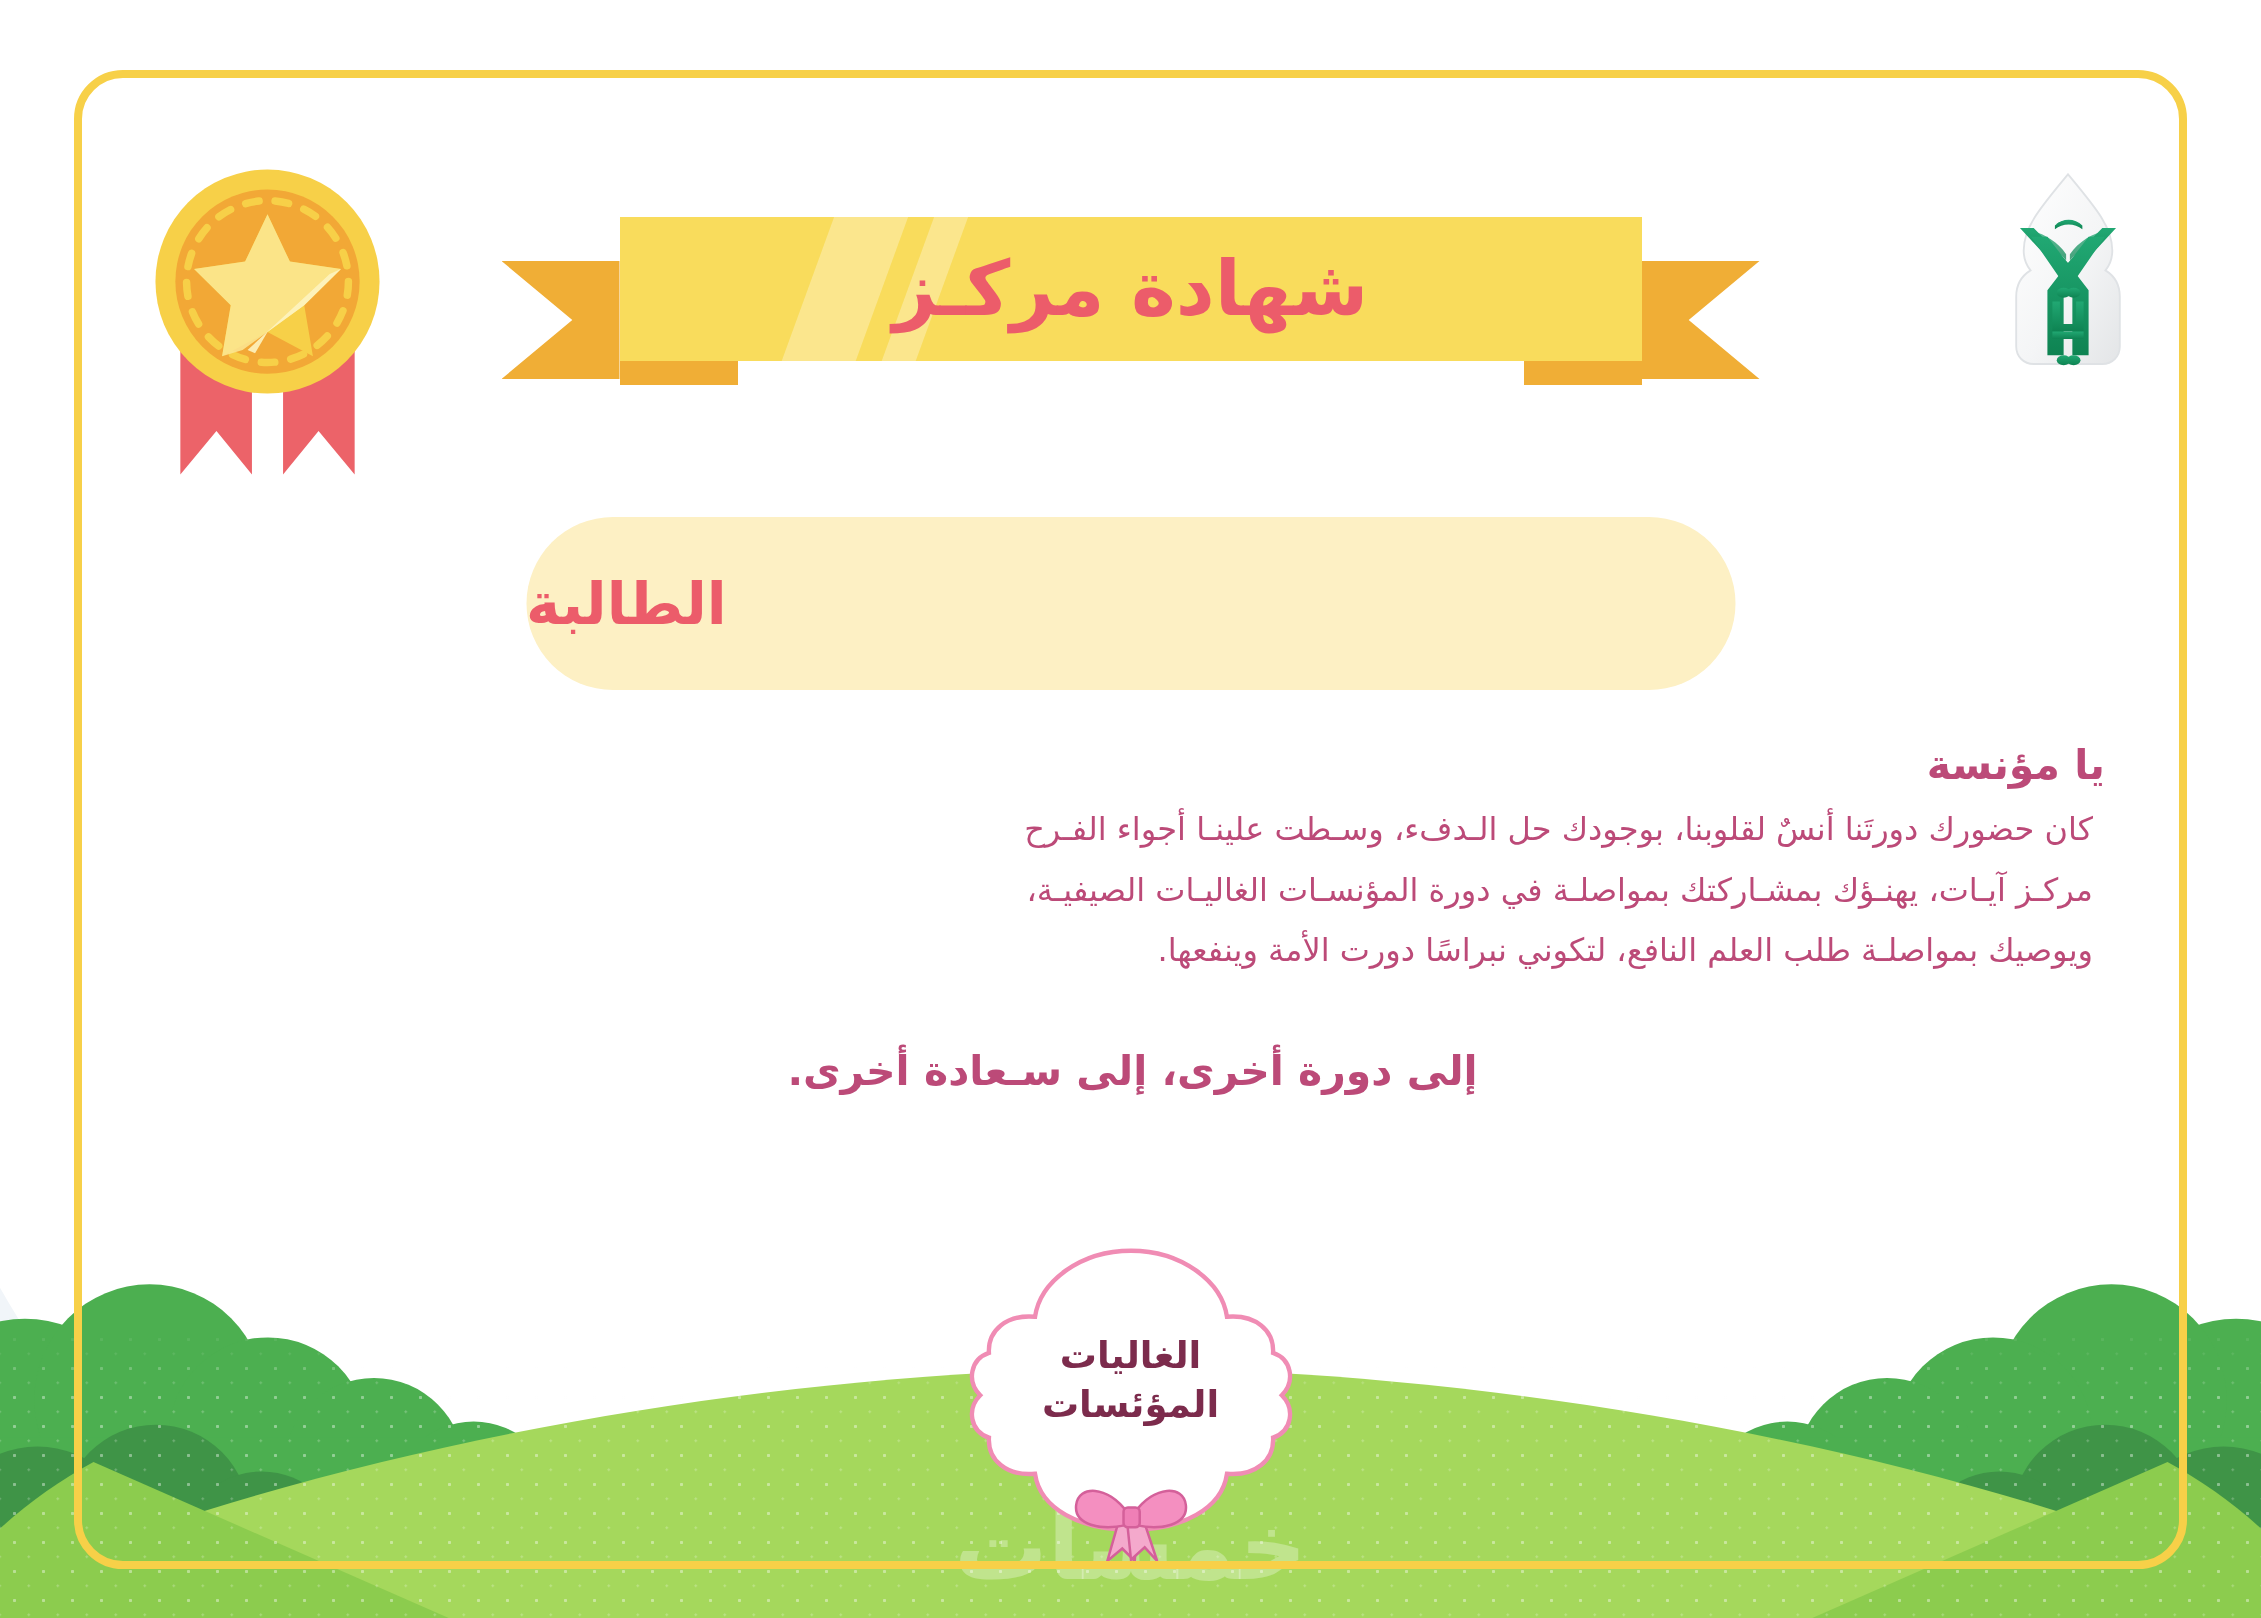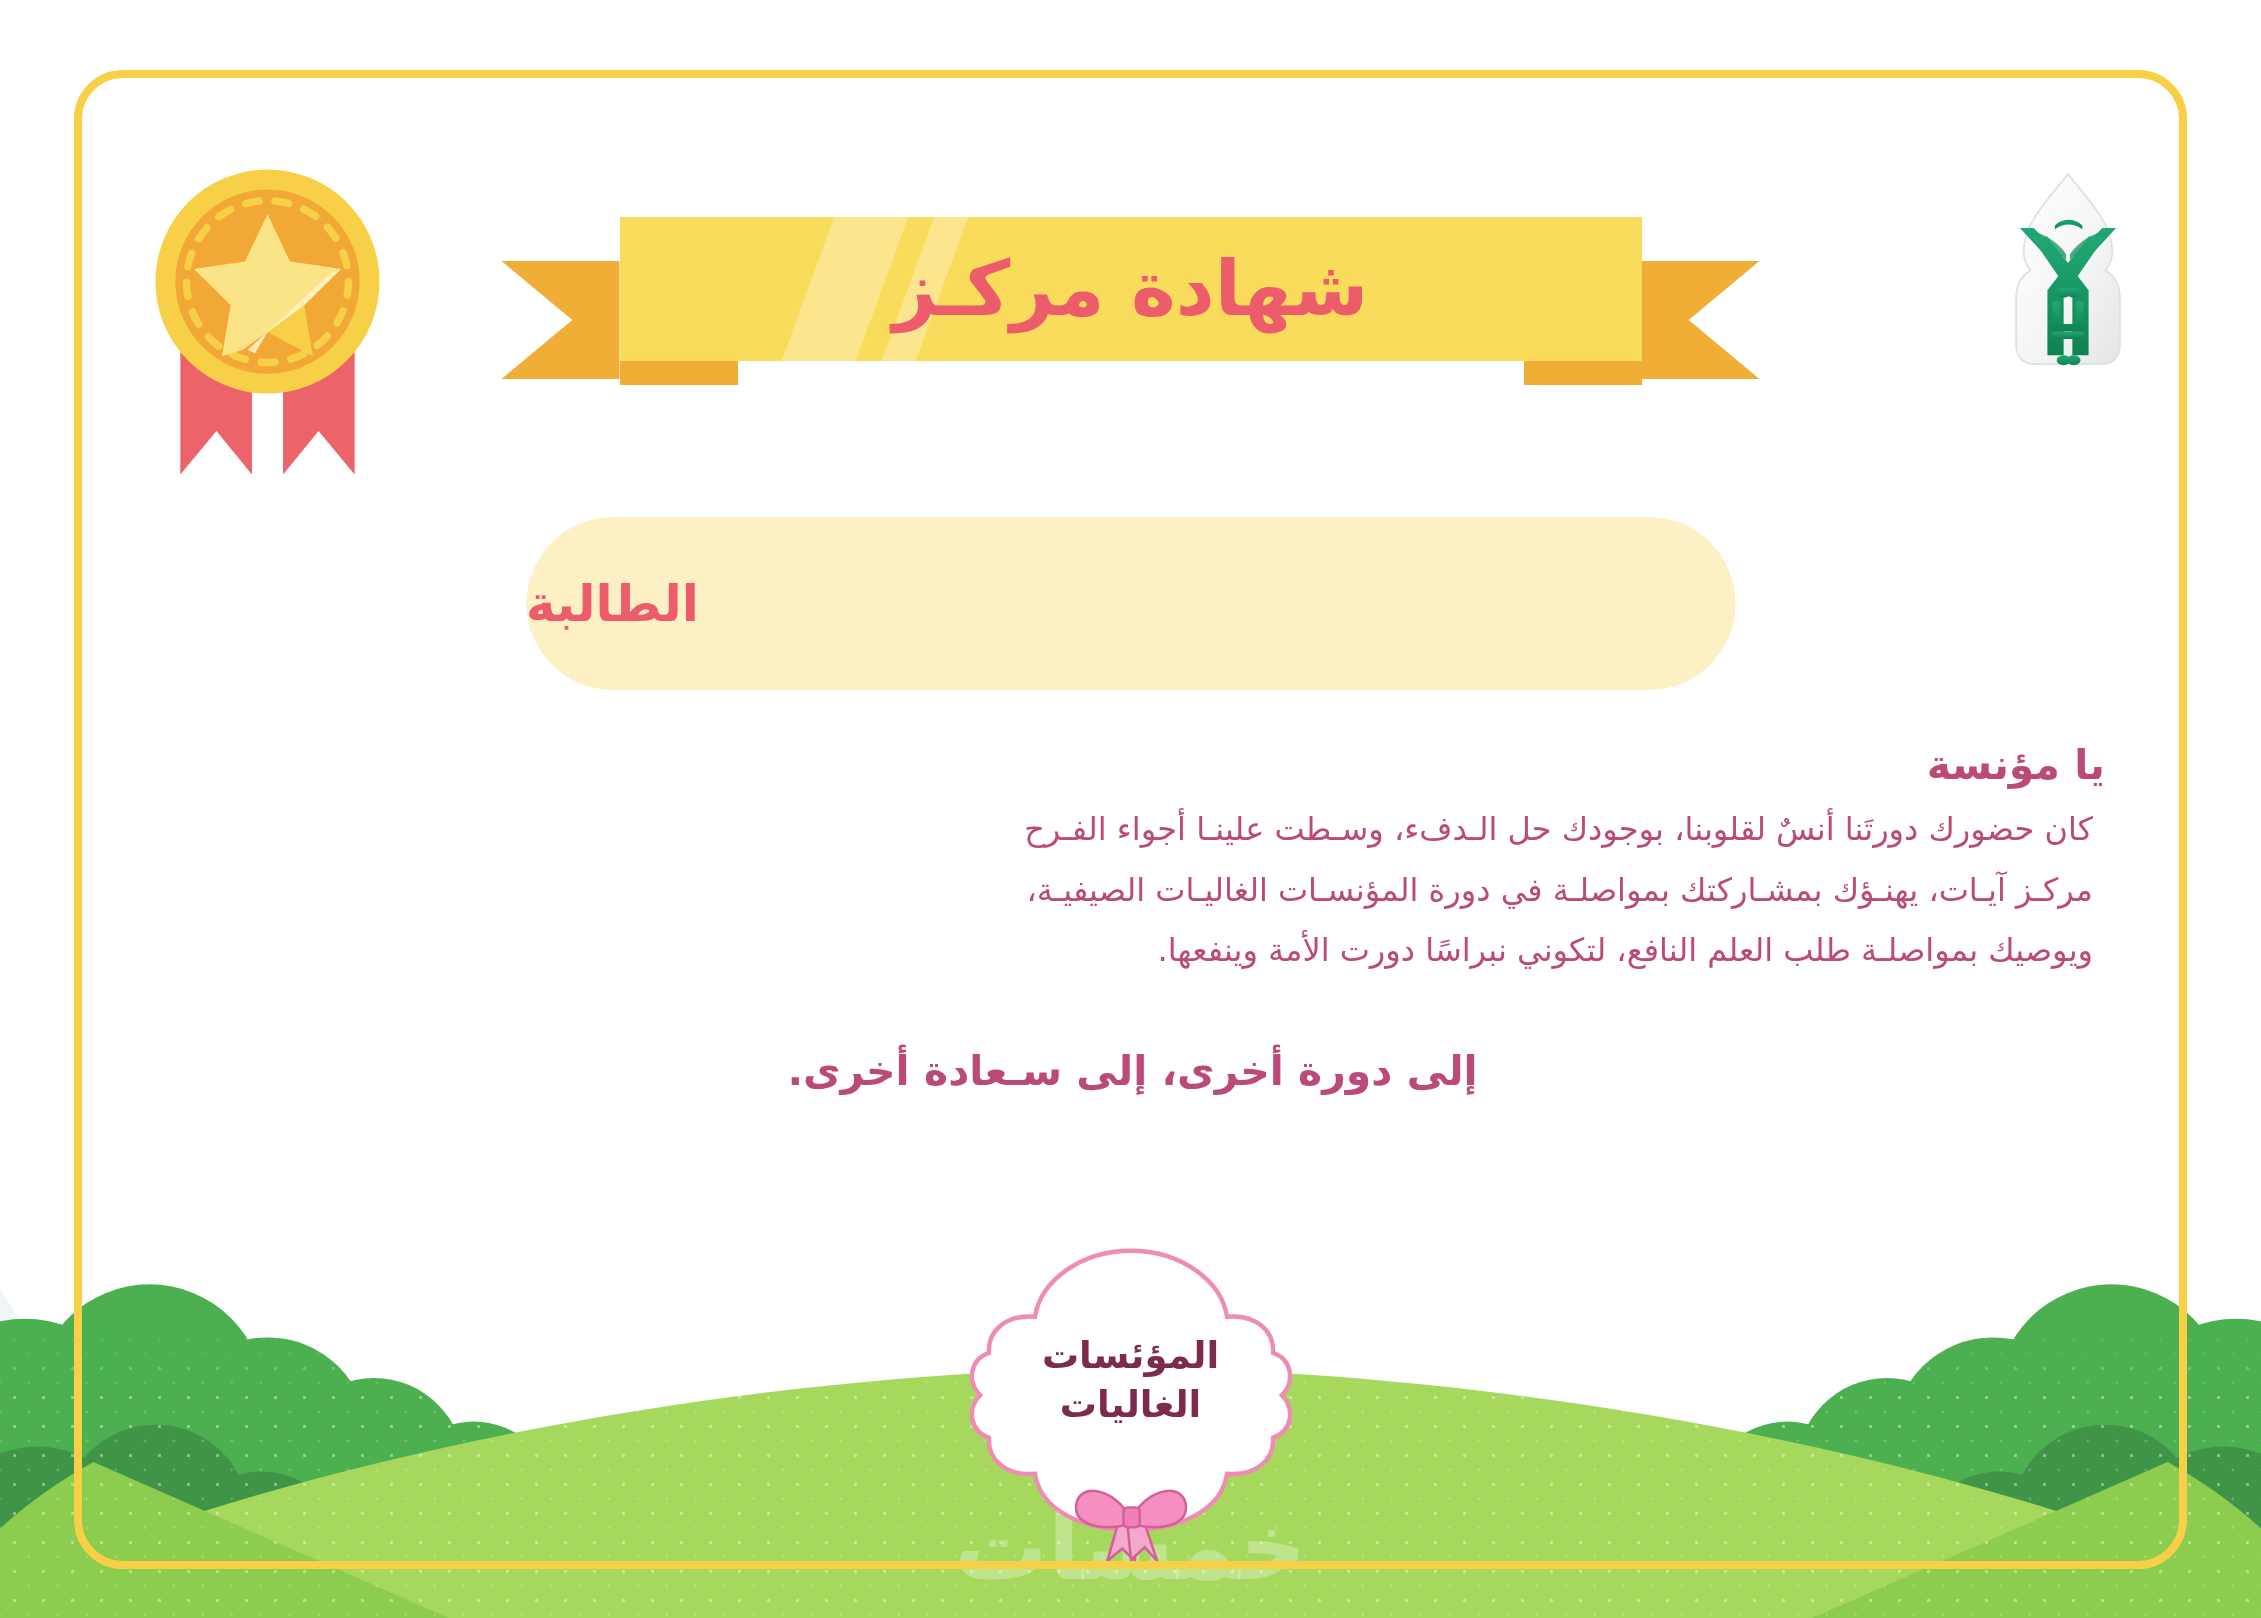--- a/index.html
+++ b/index.html
@@ -181,21 +181,21 @@
     border-radius: 87px;
     display: flex;
     align-items: center;
     justify-content: flex-end;
     padding: 0 70px 0 0;
     box-sizing: border-box;
     z-index: 8;
   }
   .name-text {
     color: #ec5c6a;
-    font-size: 50px;
+    font-size: 58px;
     font-weight: 700;
     line-height: 1;
     white-space: nowrap;
   }
 
   
   .body-block {
     position: absolute;
     right: 156px;
     left: 160px;
@@ -411,19 +411,19 @@
 
       <g>
         <path fill="#f4a9cc" stroke="#d4609a" stroke-width="4" d="M 256 436 L 232 520 L 256 500 L 276 520 L 282 440 Z"></path>
         <path fill="#f4a9cc" stroke="#d4609a" stroke-width="4" d="M 284 436 L 312 520 L 292 498 L 270 518 L 262 440 Z"></path>
         <path fill="#f48fc0" stroke="#d4609a" stroke-width="4" d="M 264 442 C 232 398, 186 398, 182 430 C 178 462, 222 472, 264 462 Z"></path>
         <path fill="#f48fc0" stroke="#d4609a" stroke-width="4" d="M 276 442 C 308 398, 354 398, 358 430 C 362 462, 318 472, 276 462 Z"></path>
         <rect x="258" y="434" width="26" height="32" rx="7" fill="#ef7fb6" stroke="#d4609a" stroke-width="4"></rect>
       </g>
     </svg>
     <div class="seal-text">
+      <div>الغاليات</div>
       <div>المؤئسات</div>
-      <div>الغاليات</div>
     </div>
   </div>
 
 </div>
 
 
 </body></html>

